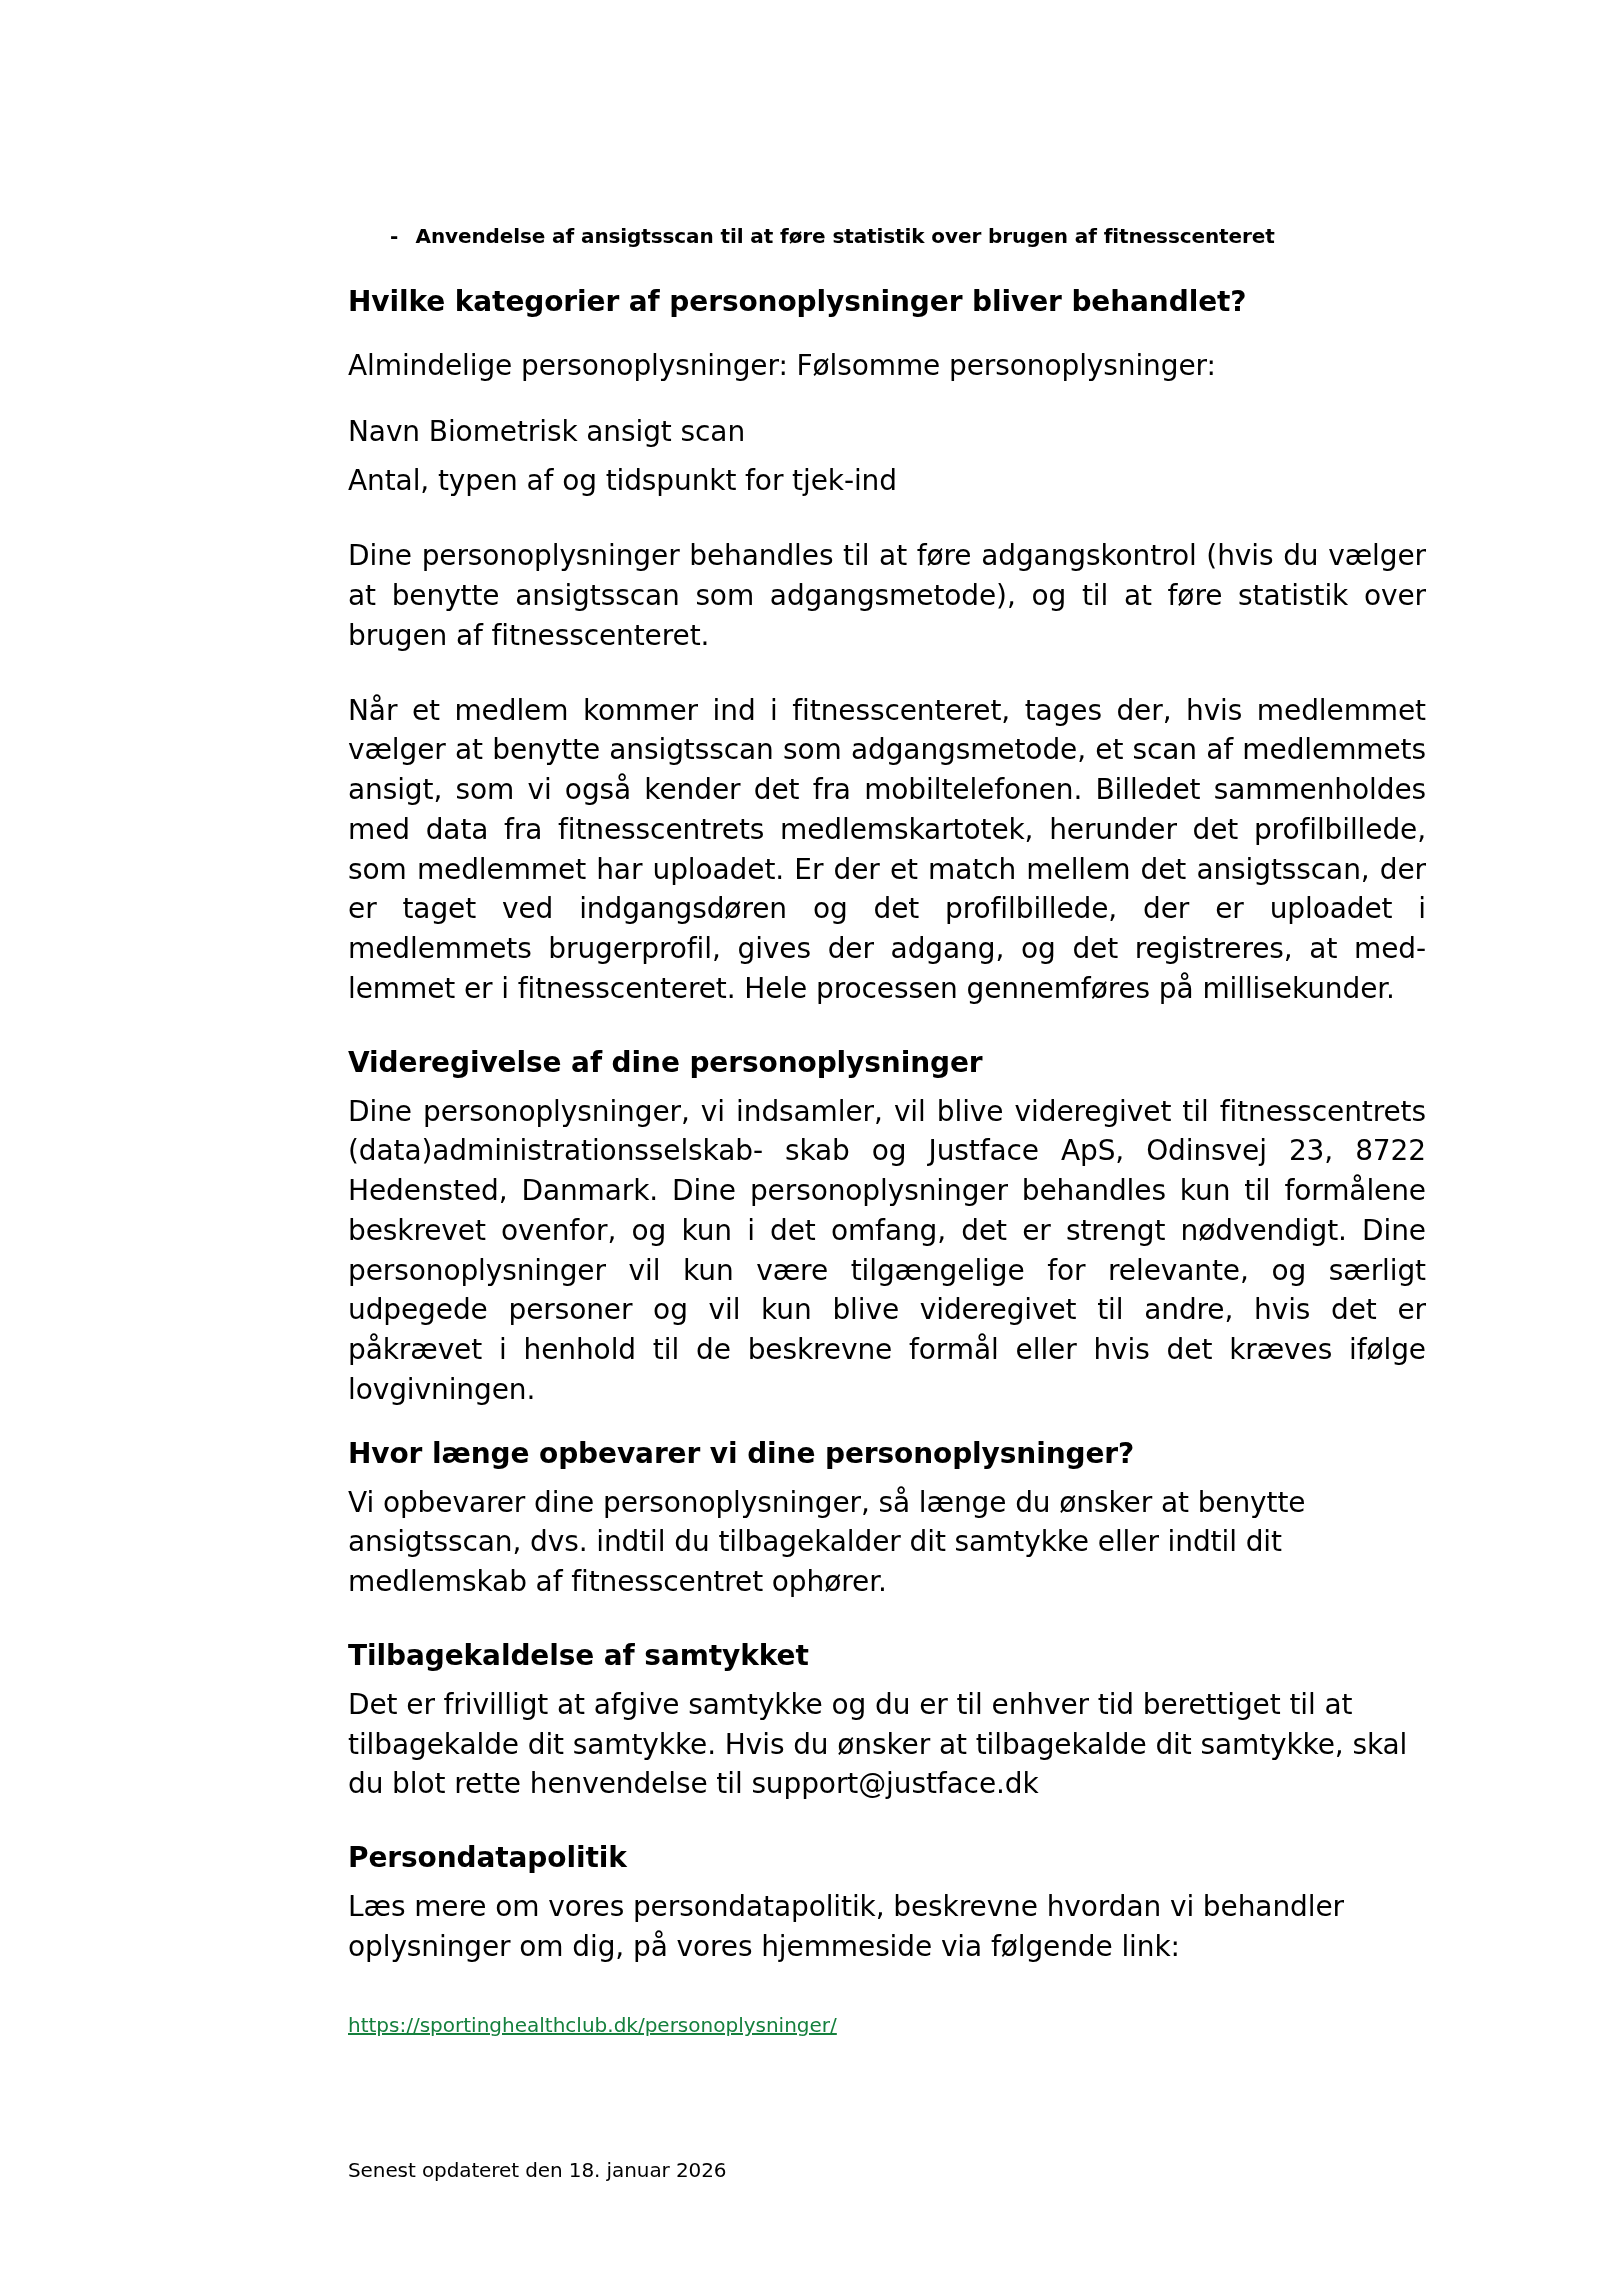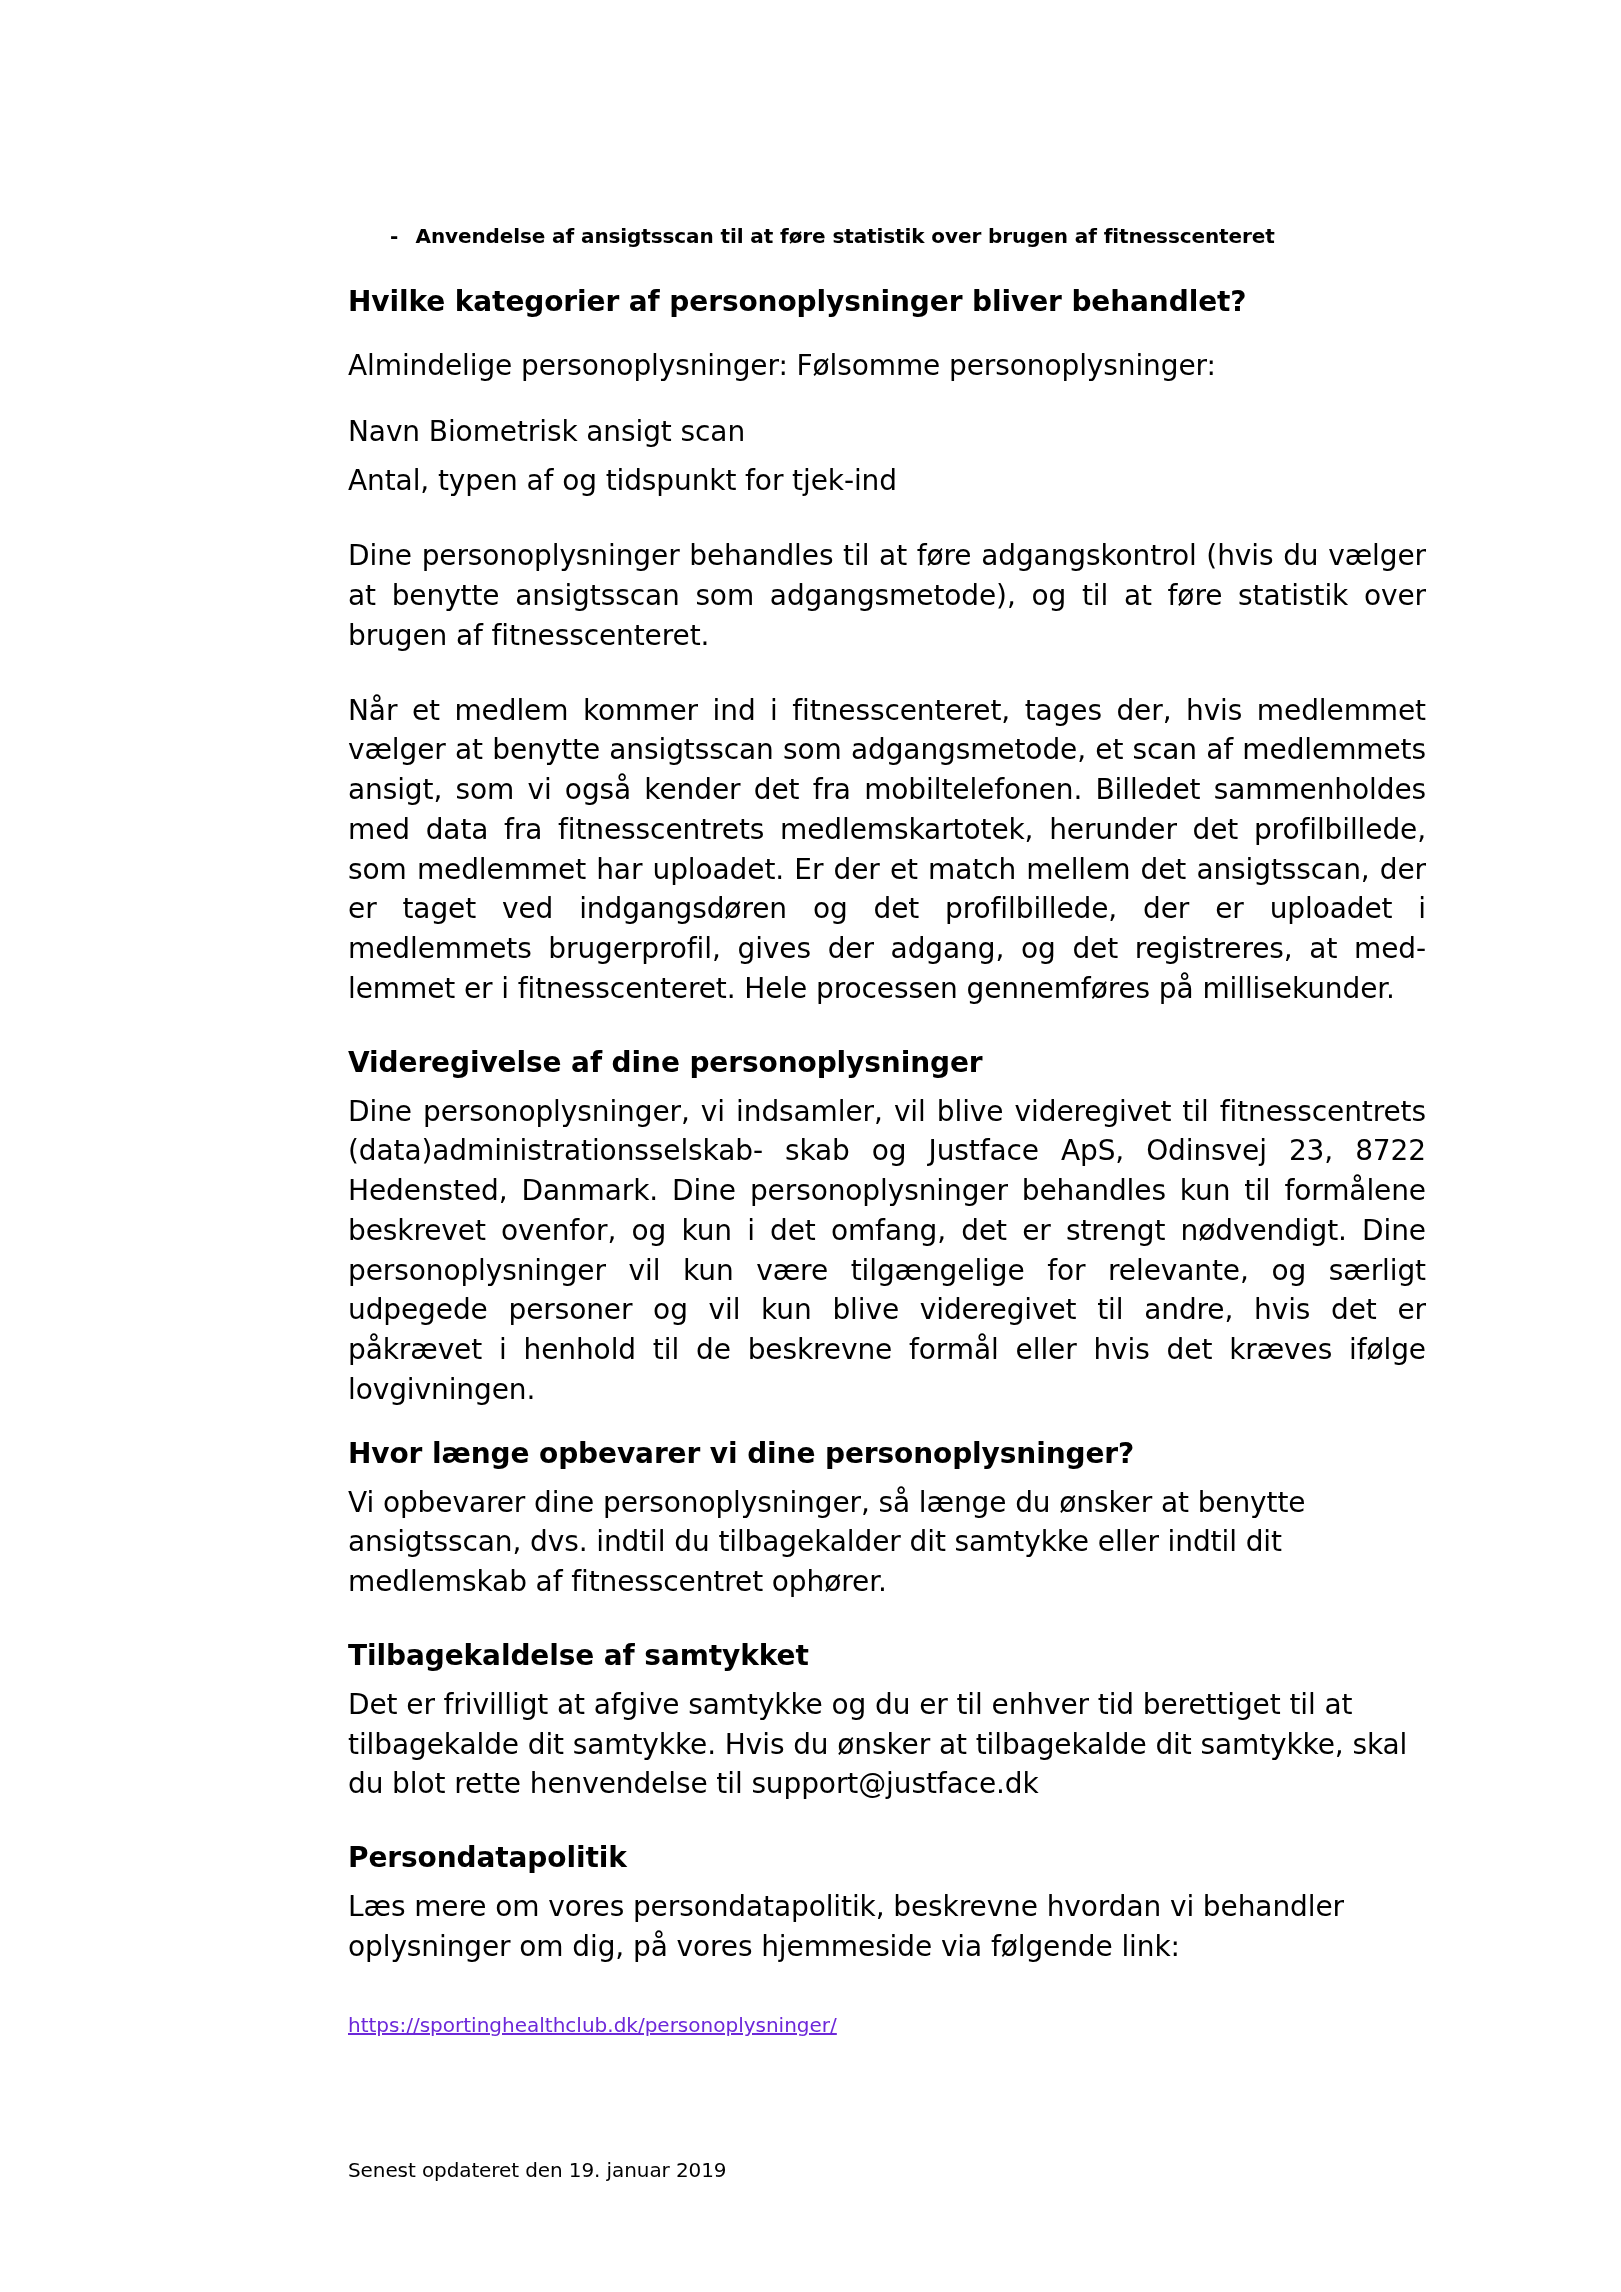--- a/index.html
+++ b/index.html
@@ -60,21 +60,21 @@
     letter-spacing: -0.1px;
   }
   p.just {
     text-align: justify;
   }
   .gap-sm { height: 15.7px; }
   .gap-md { height: 25.5px; }
   .gap-lg { height: 37px; }
   .tight { margin-bottom: 0; }
   a.link {
-    color: #6d28d9;
+    color: #15803d;
     text-decoration: underline;
     font-size: 20px;
   }
   .footer {
     position: absolute;
     left: 348px;
     top: 2156px;
     font-size: 20px;
     line-height: 1.4;
     letter-spacing: -0.1px;
@@ -126,16 +126,16 @@
 
     <h2 class="section">Persondatapolitik</h2>
     <p class="body">Læs mere om vores persondatapolitik, beskrevne hvordan vi behandler oplysninger om dig, på vores hjemmeside via følgende link:</p>
 
     <div class="gap-lg"></div>
 
     <a class="link" href="#">https://sportinghealthclub.dk/personoplysninger/</a>
 
   </div>
 
-  <div class="footer">Senest opdateret den 19. januar 2019</div>
+  <div class="footer">Senest opdateret den 18. januar 2026</div>
 
 </div>
 
 
 </body></html>

